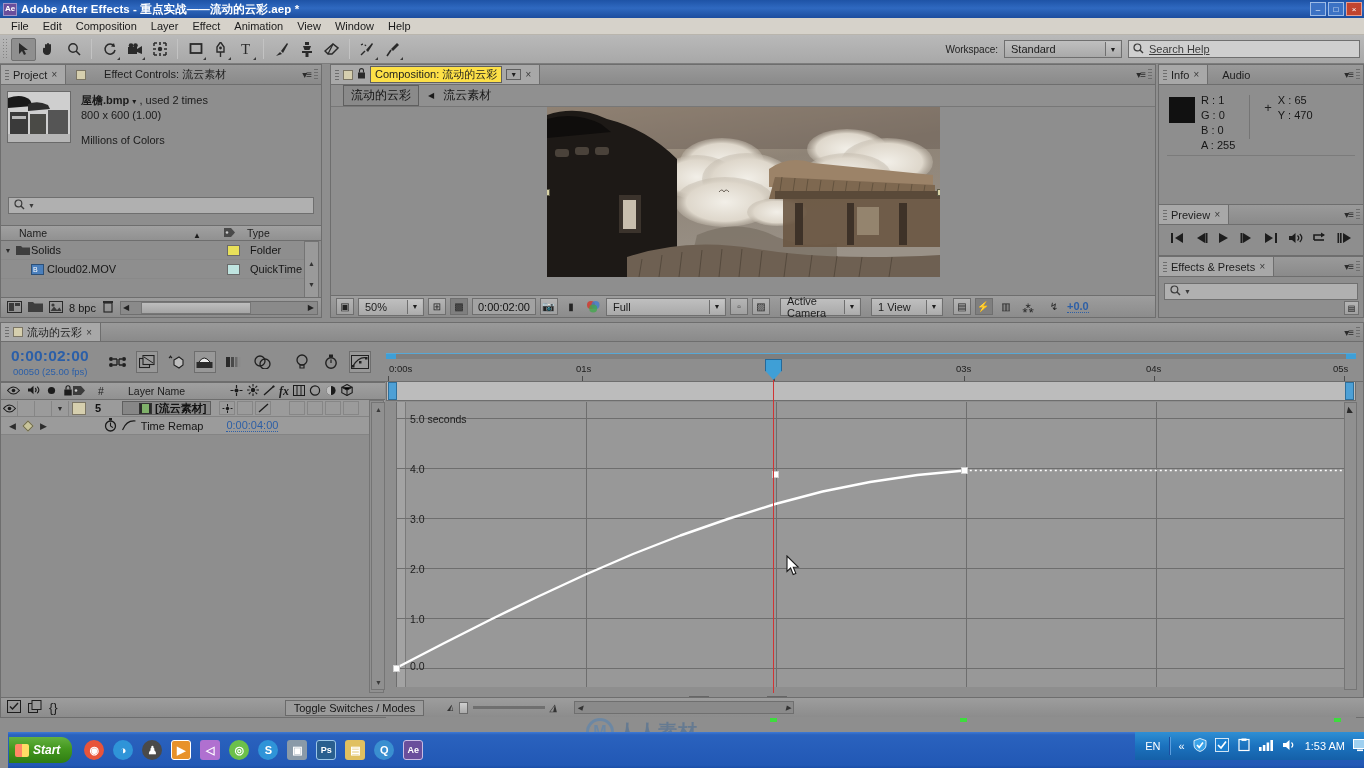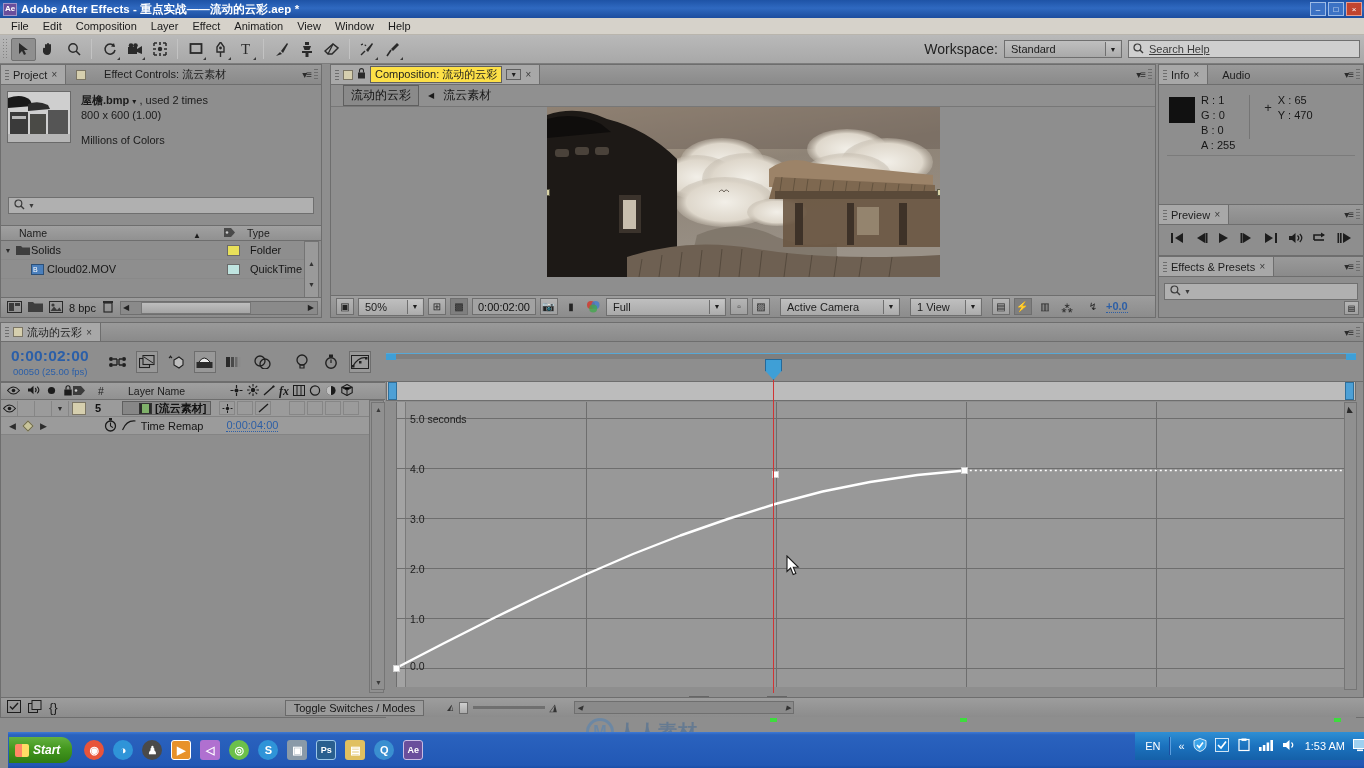--- a/index.html
+++ b/index.html
@@ -51,21 +51,21 @@
     background-size: 3px 3px; opacity: .85; }
   .tool {
     width: 25px; height: 23px; margin: 0 0px; display: flex;
     align-items: center; justify-content: center; color: #2a2a2a;
     position: relative; font-size: 13px;
   }
   .tool.sel { background: #8f8f8f; border: 1px solid #717171; border-radius: 2px; }
   .tool .corner { position: absolute; right: 2px; bottom: 1px; width: 0; height: 0;
     border-left: 3px solid transparent; border-bottom: 3px solid #3a3a3a; }
   .tsep { width: 1px; height: 20px; background: #8b8b8b; margin: 0 5px; border-right: 1px solid #c3c3c3;}
-  .ws-label { font-size: 14px; color: #222; margin-left: 6px; }
+  .ws-label { font-size: 10px; color: #222; margin-left: 6px; }
   .dropdown {
     height: 18px; background: linear-gradient(180deg,#bfbfbf,#a9a9a9);
     border: 1px solid #6f6f6f; display: flex; align-items: center;
     padding: 0 2px 0 6px; color: #1d1d1d; font-size: 11px; position: relative;
   }
   .dropdown .arrow-box { position: absolute; right: 1px; top: 1px; bottom: 1px; width: 15px;
     border-left: 1px solid #6f6f6f; display: flex; align-items: center; justify-content: center;
     background: linear-gradient(180deg,#c6c6c6,#adadad); font-size: 7px;}
   .searchhelp {
     height: 18px; background: #cfcfcf; border: 1px solid #6f6f6f;
@@ -708,21 +708,21 @@
             <circle cx="9.5" cy="5" r="4" fill="#3b7bd0" opacity=".75"></circle>
             <circle cx="7.2" cy="8.5" r="4" fill="#3faa4a" opacity=".75"></circle>
           </svg>
       </div>
       <div class="dropdown" style="width:120px;">
         <span>Full</span>
         <span class="arrow-box">▼</span>
       </div>
       <div class="cf-btn">▫</div>
       <div class="cf-btn">▨</div>
-      <div class="dropdown" style="width:120px;margin-left:6px;">
+      <div class="dropdown" style="width:81px;margin-left:6px;">
         <span>Active Camera</span>
         <span class="arrow-box">▼</span>
       </div>
       <div class="dropdown" style="width:72px;margin-left:6px;">
         <span>1 View</span>
         <span class="arrow-box">▼</span>
       </div>
       <div class="cf-btn" style="margin-left:6px;">▤</div>
       <div class="cf-btn on">⚡</div>
       <div class="cf-btn" style="border:none;background:none;">▥</div>
@@ -941,20 +941,36 @@
             </svg>
         </span>
       </div>
     </div>
 
     <div class="workbar">
       <i class="wb-end" style="left:0;"></i>
       <i class="wb-end" style="right:0;"></i>
     </div>
 
+    <div class="tl-ruler">
+      <div class="ruler-ticks">
+        <i class="rtick" style="left:2px;"></i>
+        <i class="rtick" style="left:196px;"></i>
+        <i class="rtick" style="left:388px;"></i>
+        <i class="rtick" style="left:578px;"></i>
+        <i class="rtick" style="left:768px;"></i>
+        <i class="rtick" style="left:958px;"></i>
+        <span class="rlabel" style="left:3px;">0:00s</span>
+        <span class="rlabel" style="left:190px;">01s</span>
+        <span class="rlabel" style="left:382px;opacity:0;">02s</span>
+        <span class="rlabel" style="left:570px;">03s</span>
+        <span class="rlabel" style="left:760px;">04s</span>
+        <span class="rlabel" style="left:947px;">05s</span>
+      </div>
+    </div>
 
     <div class="nav-bar">
       <i class="nav-thumb" style="left:1px;top:0;"></i>
       <i class="nav-thumb" style="right:1px;top:0;"></i>
     </div>
 
     <div class="layercols">
       <div class="lc-eye">
         <span>
           <svg width="13" height="9" viewBox="0 0 13 9">

